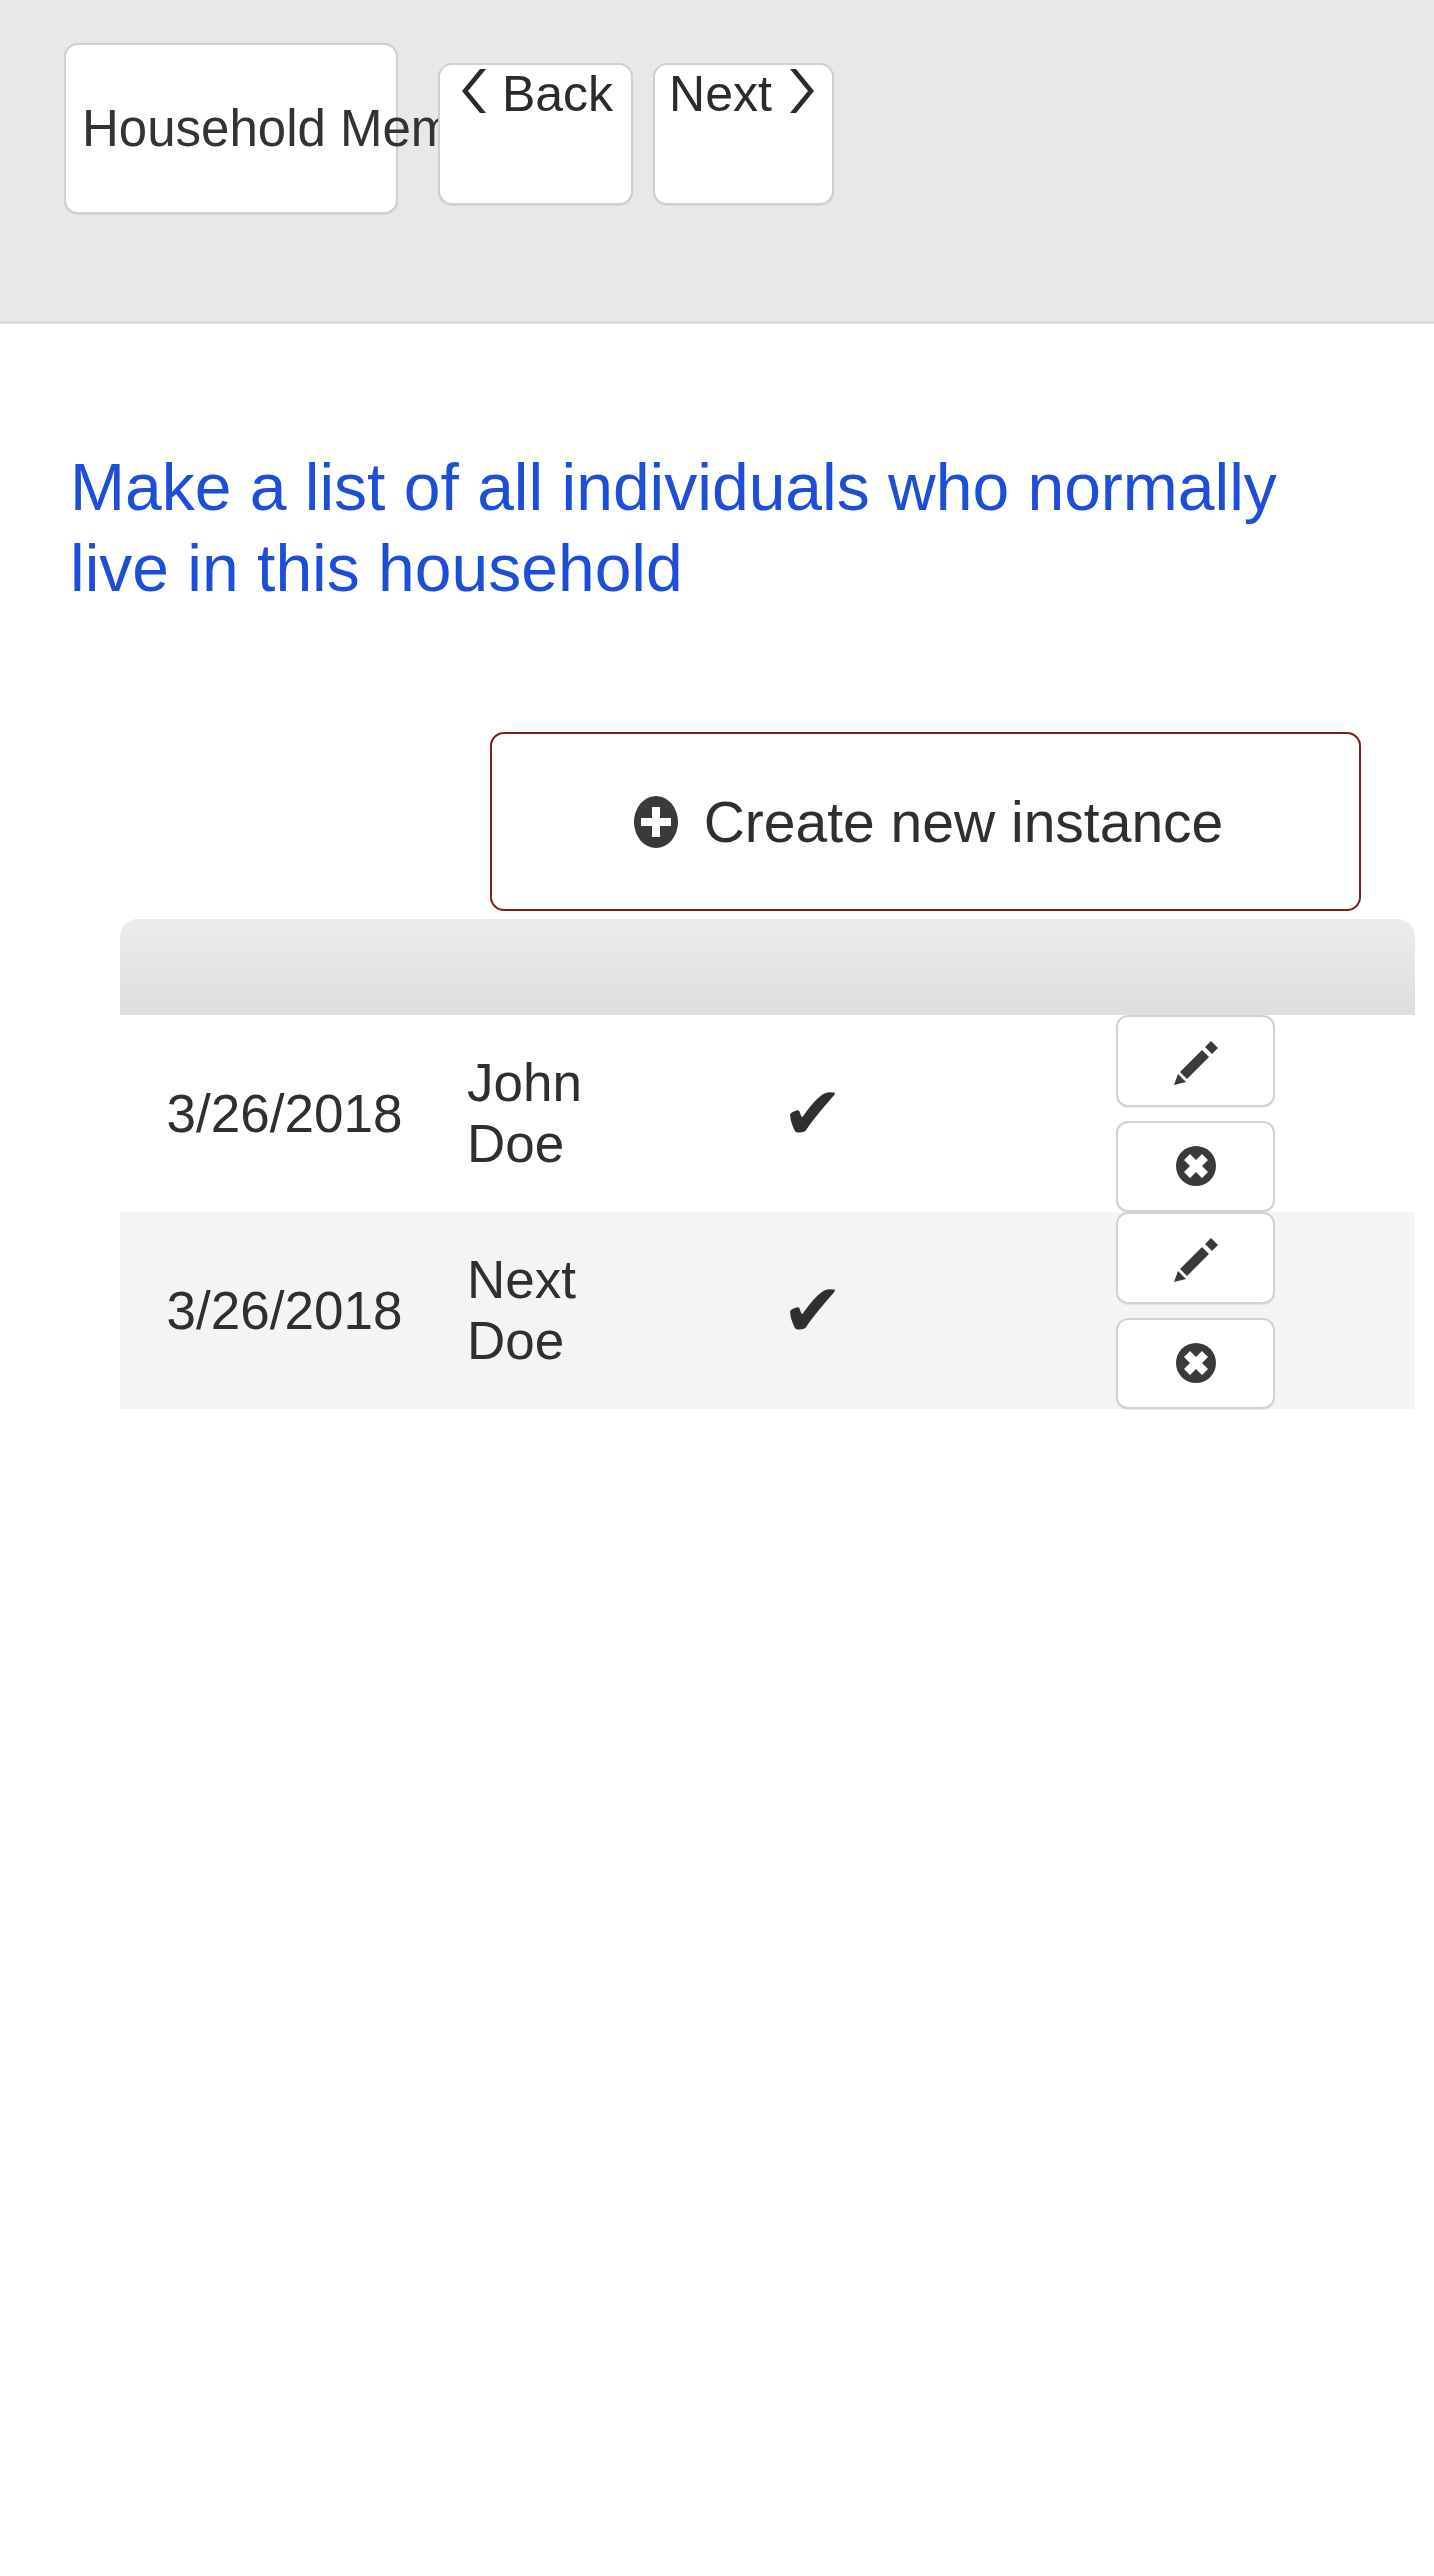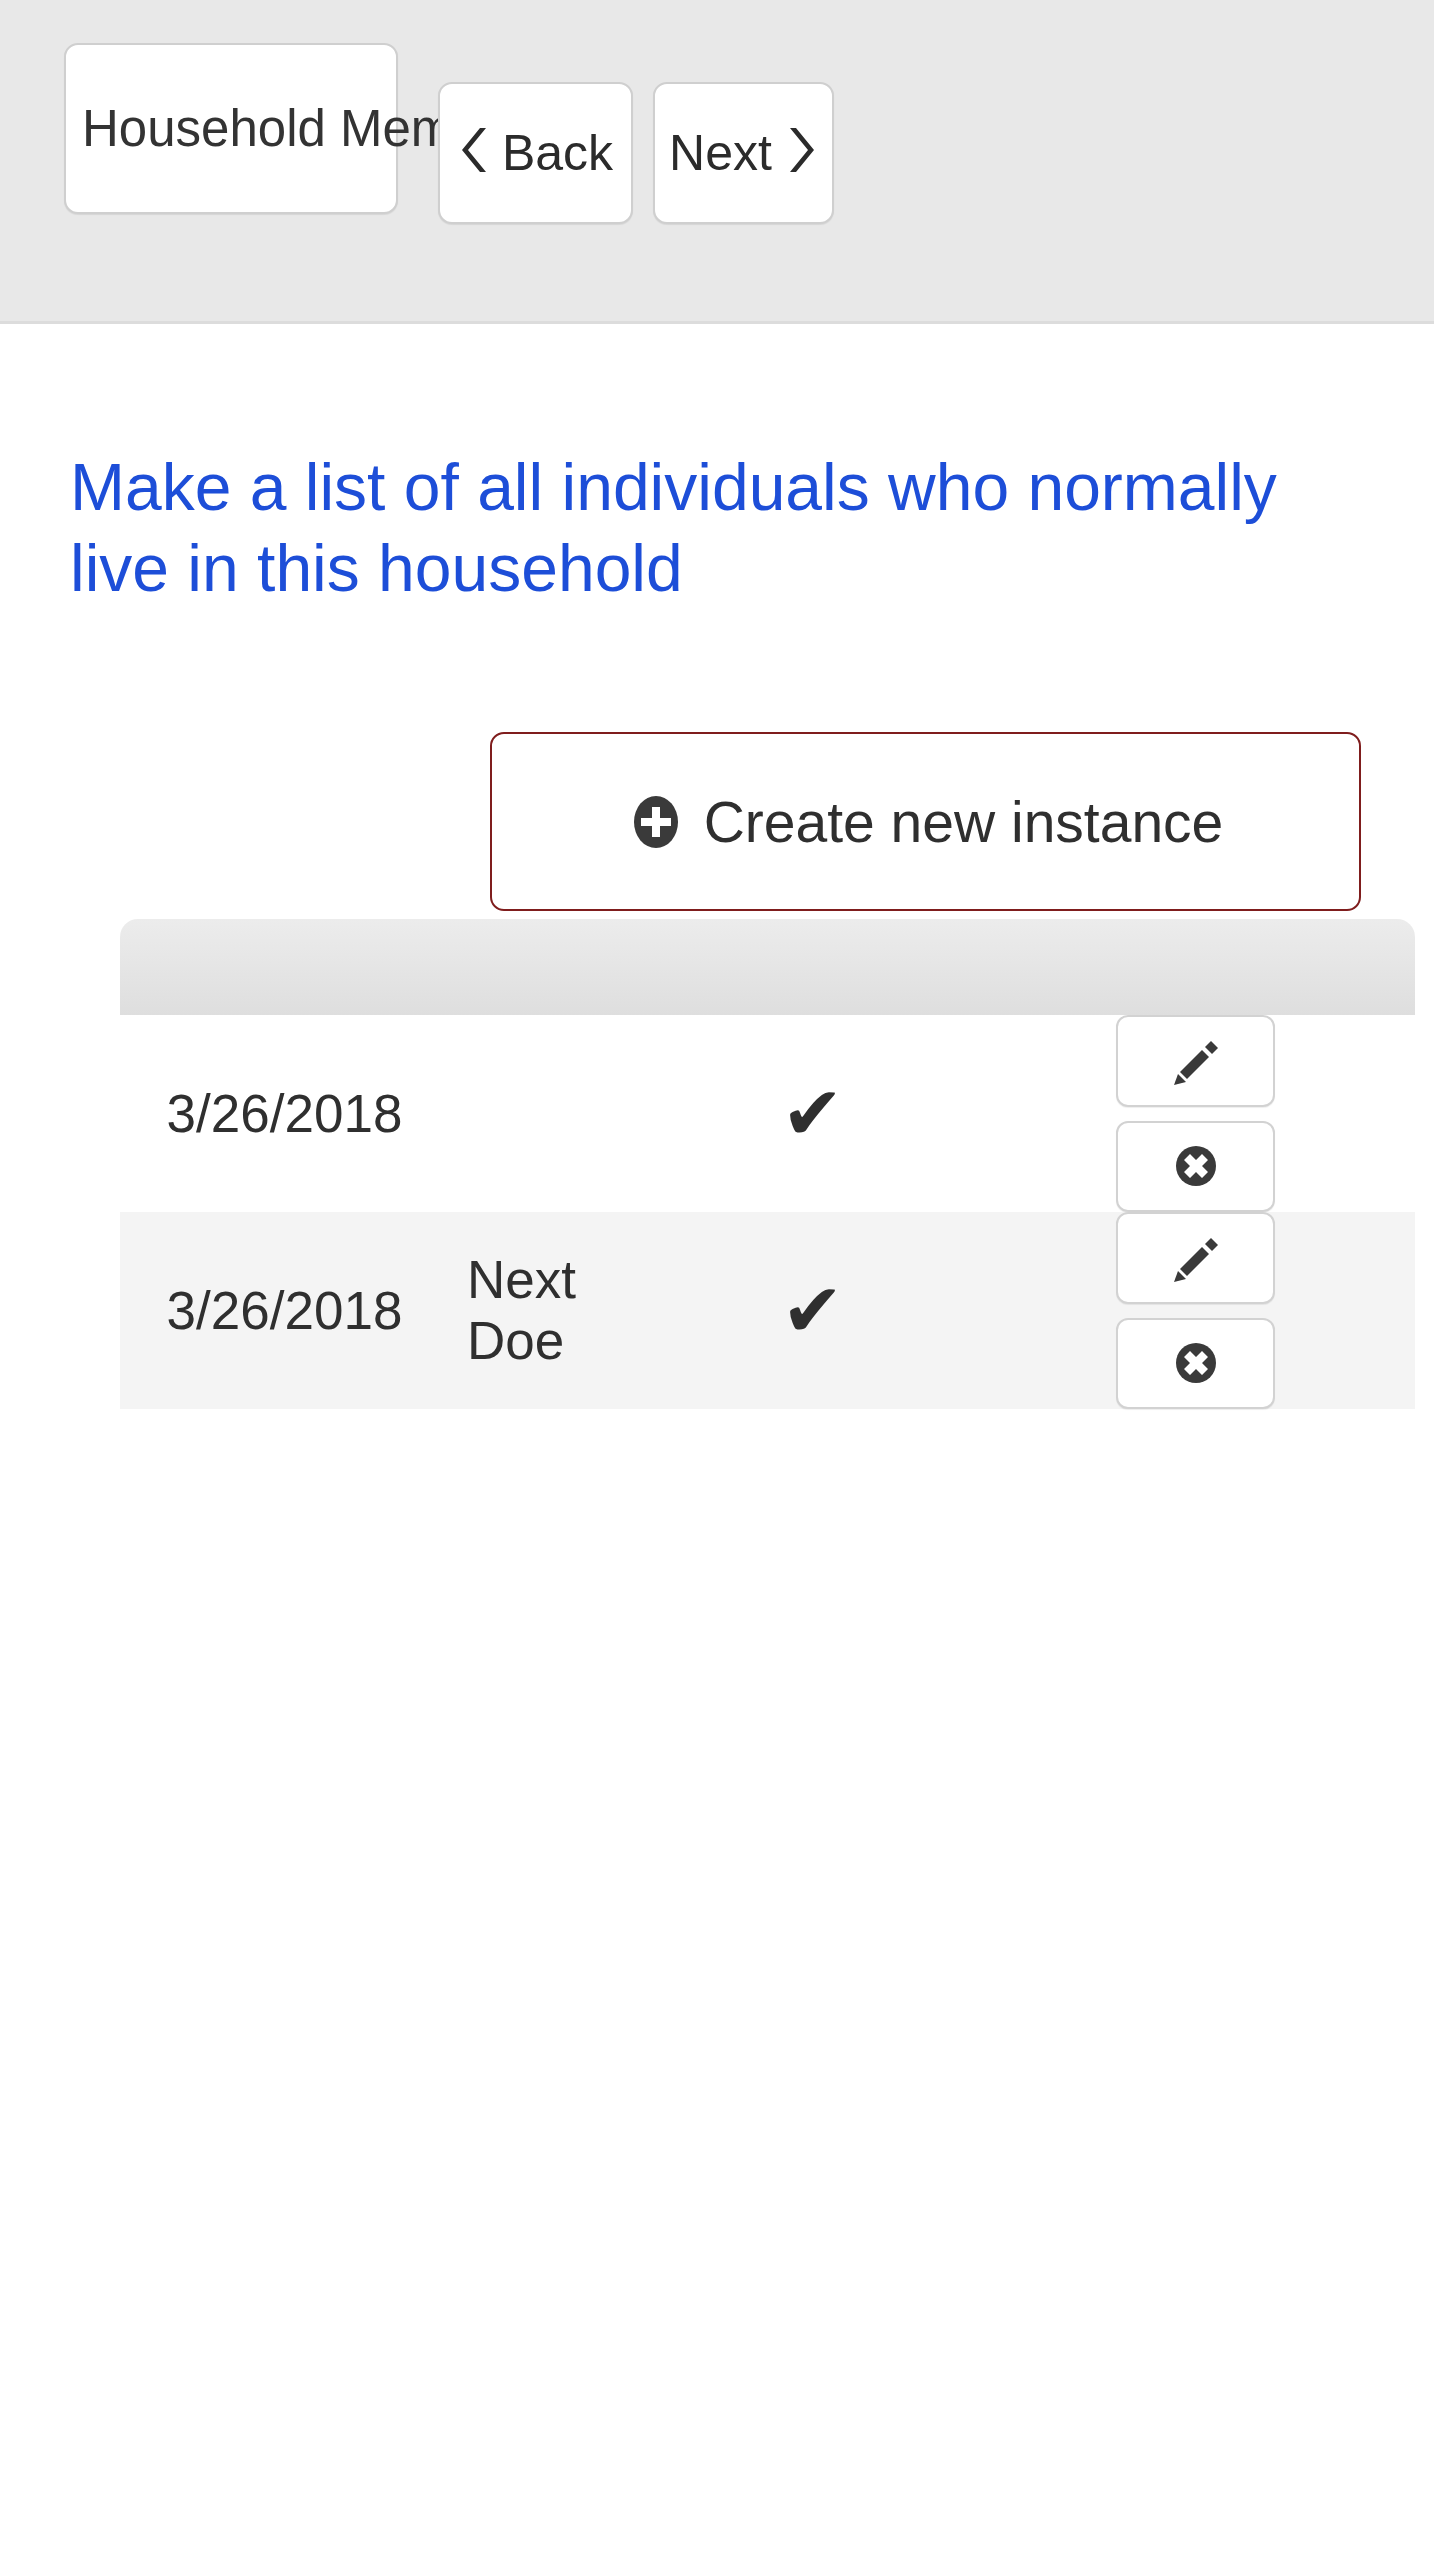--- a/index.html
+++ b/index.html
@@ -48,29 +48,28 @@
     width: 418px;
     font-size: 51px;
     line-height: 1.1;
     color: #333333;
     white-space: nowrap;
     font-weight: 400;
   }
 
   .nav-button {
     position: absolute;
-    top: 82px;
+    top: 63px;
     height: 142px;
     background: #ffffff;
     border: 2px solid #cfcfcf;
     border-radius: 14px;
     box-sizing: border-box;
     box-shadow: 0 1px 1px rgba(0,0,0,0.08);
     display: flex;
-    align-items: center;
     justify-content: center;
     font-size: 50px;
     color: #2b2b2b;
     white-space: nowrap;
   }
   .back-button {
     left: 438px;
     width: 195px;
   }
   .next-button {
@@ -271,20 +270,21 @@
 
     <div class="table-head">
       
       
       
       
     </div>
 
     <div class="table-row">
       <div class="cell-date">3/26/2018</div>
+      <div class="cell-name">John Doe</div>
       <div class="cell-check">✔</div>
       <div class="cell-actions">
         <div class="icon-button">
           <span>
             <svg width="56" height="56" viewBox="0 0 56 56" aria-hidden="true">
               <path d="M43 8 L50 15 L44 21 L37 14 Z" fill="#3a3a3a"></path>
               <path d="M34 17 L41 24 L19 46 L12 39 Z" fill="#3a3a3a"></path>
               <path d="M10 41 L18 49 L6 52 Z" fill="#3a3a3a"></path>
             </svg>
           </span>

